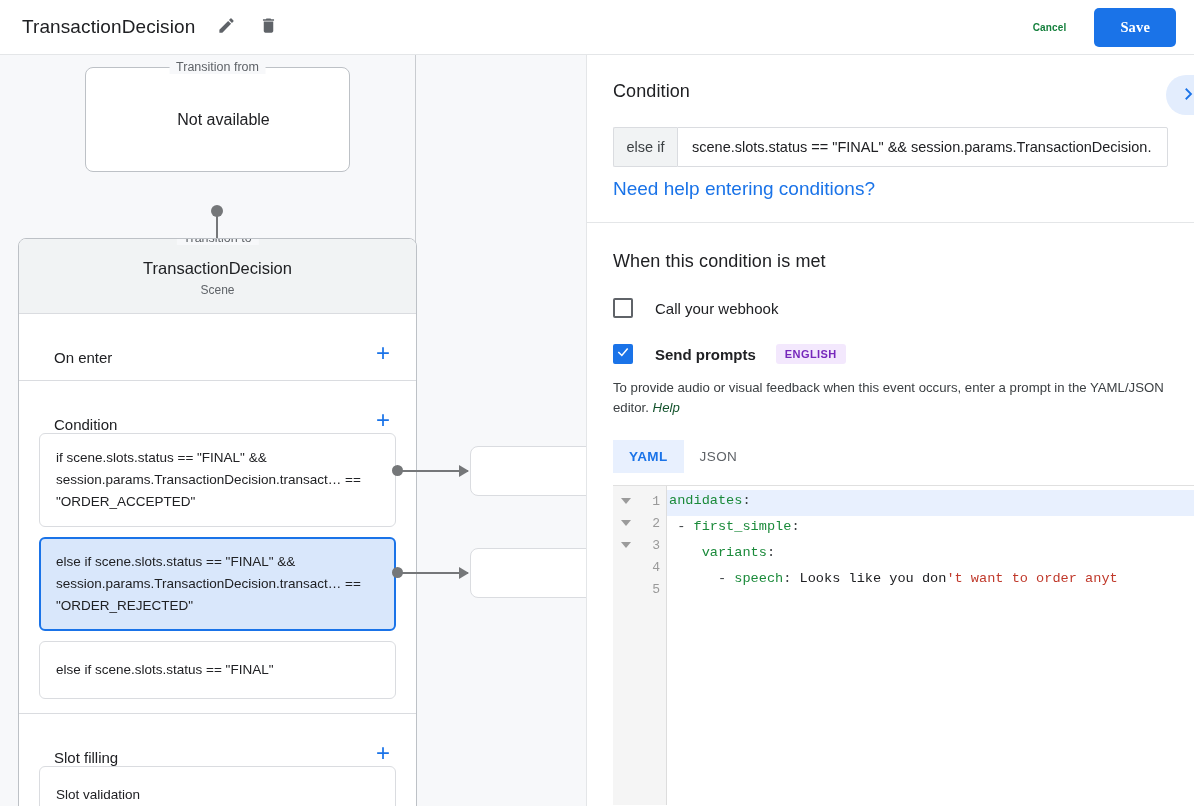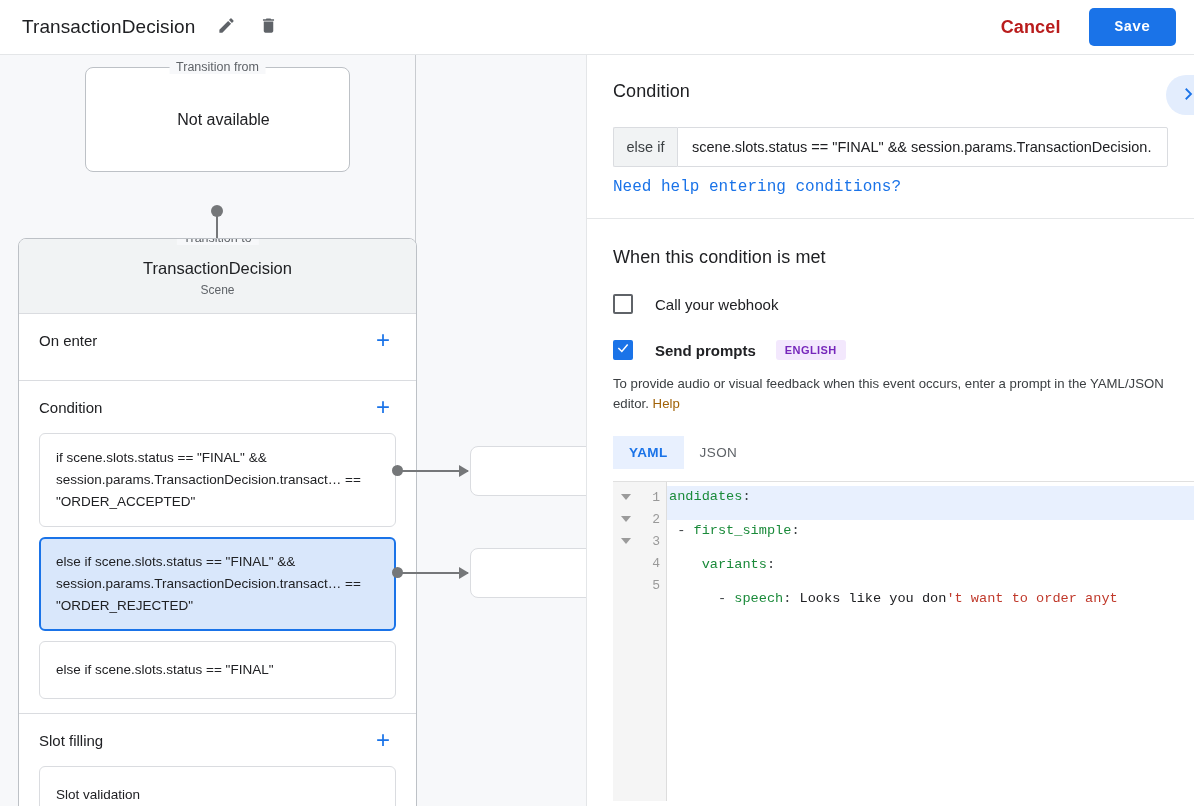--- a/index.html
+++ b/index.html
@@ -22,28 +22,28 @@
   }
   .hdr-icon-btn {
     width: 34px; height: 34px; margin-left: 8px; border-radius: 50%;
     display: flex; align-items: center; justify-content: center;
     cursor: pointer; border: none; background: transparent;
   }
   .hdr-icon-btn:first-of-type { margin-left: 14px; }
   .hdr-icon-btn svg { fill: #5f6368; }
   .hdr-spacer { flex: 1; }
   .cancel-btn {
-    font-size: 18px; font-weight: bold; color: #b91c1c; background: transparent;
+    font-size: 10px; font-weight: bold; color: #15803d; background: transparent;
     border: none; cursor: pointer; padding: 9px 16px; border-radius: 4px;
     font-family: inherit; letter-spacing: .15px;
   }
   .save-btn {
     font-size: 14.5px; font-weight: bold; color: #fff; background: #1a73e8;
     border: none; cursor: pointer; padding: 11px 26px; border-radius: 5px;
-    margin-left: 12px; font-family: Liberation Mono, monospace; letter-spacing: .15px;
+    margin-left: 12px; font-family: Liberation Serif, serif; letter-spacing: .15px;
   }
 
   
   .canvas {
     position: absolute; left: 0; top: 55px; width: 586px; height: 751px;
     background: #f7f8fa; overflow: hidden;
   }
   .fieldset {
     position: absolute; border: 1px solid #bdc1c6; border-radius: 8px;
     background: #fff;
@@ -89,22 +89,23 @@
     white-space: nowrap; z-index: 3;
   }
   .scene-head {
     background: #f1f3f4; padding: 20px 0 16px; text-align: center;
   }
   .scene-head .name { font-size: 16.5px; color: #202124; }
   .scene-head .sub { font-size: 12px; color: #5f6368; margin-top: 5px; }
 
   .section { border-top: 1px solid #dadce0; padding: 0 20px 14px; }
   .section-hdr {
-    display: flex; align-items: center; justify-content: space-between;
+    display: flex; align-items: flex-end; justify-content: space-between;
     height: 52px;
+    margin-left: 15px;
   }
   .section-hdr .title { font-size: 15px; color: #202124; }
   .plus-btn {
     width: 26px; height: 26px; display: flex; align-items: center;
     justify-content: center; cursor: pointer; background: transparent;
     border: none; color: #1a73e8; font-size: 24px; line-height: 1;
     font-family: inherit; font-weight: 300;
   }
   .cond-card {
     border: 1px solid #dadce0; border-radius: 6px; background: #fff;
@@ -155,22 +156,22 @@
     display: flex; align-items: center; justify-content: center;
     font-size: 14.5px; color: #3c4043;
   }
   .cond-input {
     flex: 1; border: 1px solid #dadce0; border-radius: 0 2px 2px 0;
     background: #fff; padding: 0 10px 0 14px; font-size: 14.5px;
     color: #202124; font-family: inherit; outline: none;
     text-overflow: clip; white-space: nowrap; overflow: hidden;
   }
   .help-link {
-    display: inline-block; margin-top: 11px; font-size: 16px;
-    color: #1a73e8; text-decoration: none; cursor: pointer; font-family: Liberation Mono, monospace;
+    display: inline-block; margin-top: 11px; font-size: 19px;
+    color: #1a73e8; text-decoration: none; cursor: pointer;
   }
 
   .panel-sec-2 { padding: 28px 26px 0; }
   .sec2-title { font-size: 18px; color: #202124; letter-spacing: .1px; }
   .check-row { display: flex; align-items: center; margin-top: 26px; }
   .cbx {
     width: 20px; height: 20px; border: 2px solid #5f6368; border-radius: 2px;
     background: #fff; cursor: pointer; flex: none;
   }
   .cbx.checked {
@@ -181,21 +182,21 @@
   .check-label { margin-left: 22px; font-size: 15px; color: #202124; }
   .badge {
     margin-left: 20px; background: #f3e8fd; color: #7627bb;
     font-size: 11px; font-weight: bold; letter-spacing: .4px;
     padding: 4px 9px; border-radius: 3px;
   }
   .hint {
     margin-top: 14px; font-size: 13.2px; color: #3c4043; line-height: 20px;
     max-width: 560px;
   }
-  .hint a { color: #a16207; text-decoration: none; cursor: pointer; }
+  .hint a { color: #14532d; text-decoration: none; cursor: pointer; font-style: italic; }
 
   .tabs { display: flex; margin-top: 22px; }
   .tab {
     padding: 9px 16px; font-size: 13.5px; color: #5f6368; cursor: pointer;
     background: transparent; border: none; font-family: inherit;
     letter-spacing: .4px;
   }
   .tab.active { background: #e8f0fe; color: #1a73e8; font-weight: bold; }
 
   
@@ -216,21 +217,21 @@
   .fold {
     position: absolute; left: 8px; top: 50%; transform: translateY(-50%);
     width: 0; height: 0; border-left: 5px solid transparent;
     border-right: 5px solid transparent; border-top: 6px solid #9b9b9b;
     cursor: pointer;
   }
   .code {
     flex: 1; padding-top: 4px; font-family: "Liberation Mono", monospace;
     font-size: 13.6px; position: relative; overflow: hidden;
   }
-  .cline { height: 34px; line-height: 22px; white-space: pre; padding-left: 2px; }
+  .cline { height: 26px; line-height: 22px; white-space: pre; padding-left: 2px; }
   .cline.hl { background: #e8f0fe; }
   .k { color: #1a8a3a; }
   .p { color: #3c4043; }
   .s { color: #c0392b; }
   .t { color: #202124; }
 </style>
 </head>
 <body>
 
 <div id="app">

